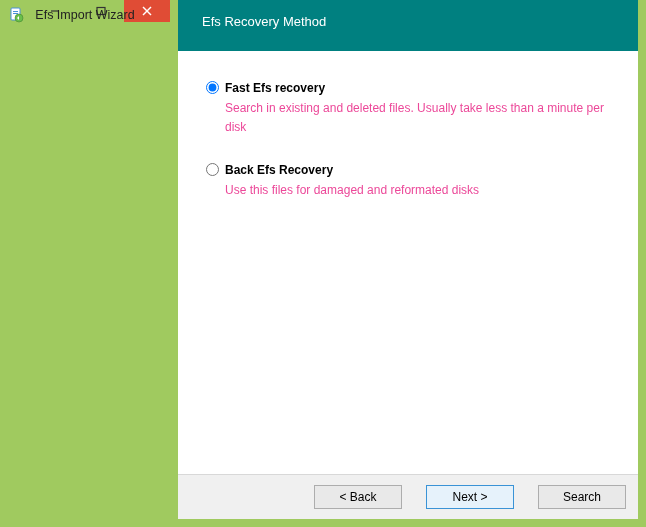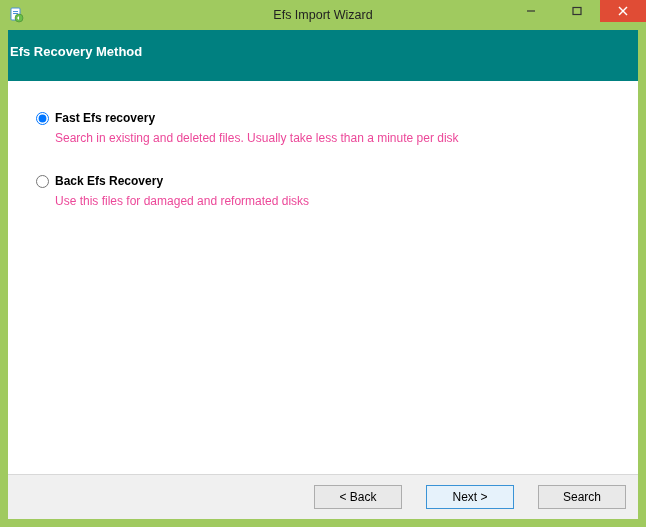--- a/index.html
+++ b/index.html
@@ -8,21 +8,21 @@
       font-size: 12px;
       background: #a0ca5f;
       width: 646px;
       height: 527px;
       overflow: hidden;
     }
     .window {
       width: 646px;
       height: 527px;
       display: flex;
-      flex-direction: column;
+      flex-direction: row;
     }
     .titlebar {
       height: 30px;
       background: #a0ca5f;
       display: flex;
       align-items: center;
       padding-left: 8px;
       position: relative;
     }
     .titlebar .app-icon {
@@ -64,37 +64,37 @@
       display: flex;
       flex-direction: column;
       border-left: 8px solid #a0ca5f;
       border-right: 8px solid #a0ca5f;
       border-bottom: 8px solid #a0ca5f;
       background: #fff;
     }
     .header-band {
       background: #008080;
       color: #fff;
-      padding: 14px 18px 22px 2px;
+      padding: 14px 18px 22px 24px;
       font-size: 13px;
-      font-weight: bold;
+      font-weight: normal;
     }
     .content {
       flex: 1;
       background: #fff;
       padding: 30px 22px 10px 28px;
       color: #000;
       font-size: 12px;
     }
     .option {
       margin-bottom: 26px;
     }
     .option-head {
       display: flex;
-      align-items: center;
+      align-items: flex-start;
     }
     .option-head input[type="radio"] {
       margin-right: 6px;
       width: 13px;
       height: 13px;
     }
     .option-head label {
       font-weight: bold;
       font-size: 12px;
     }

